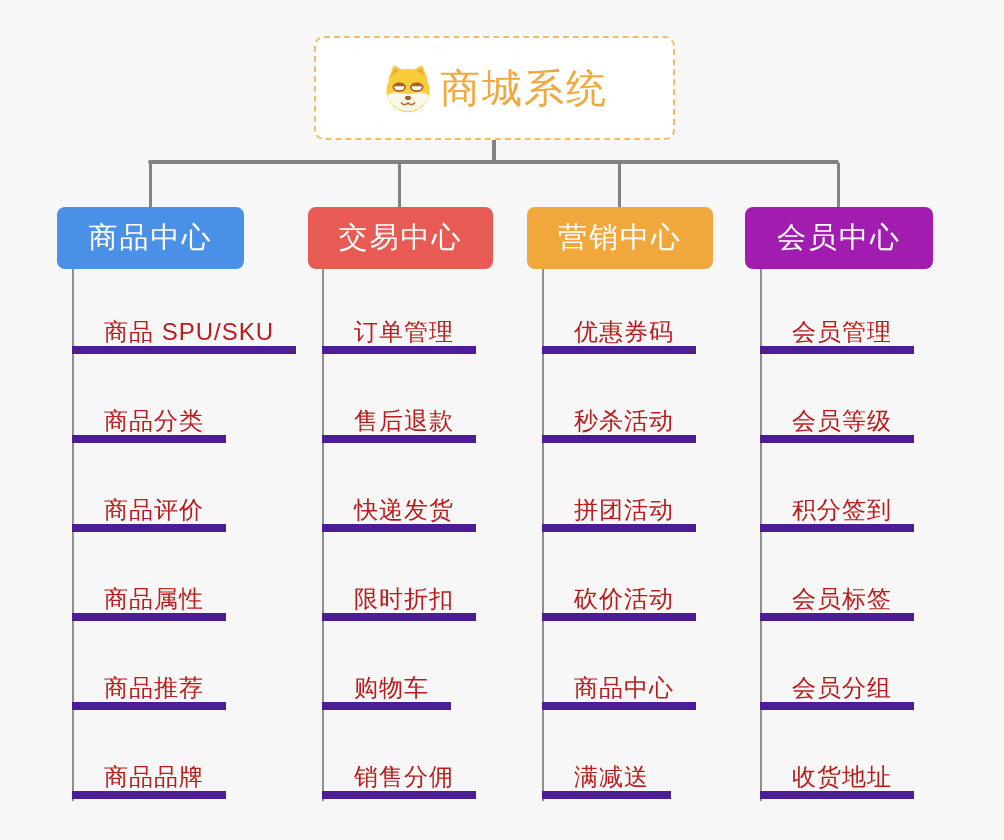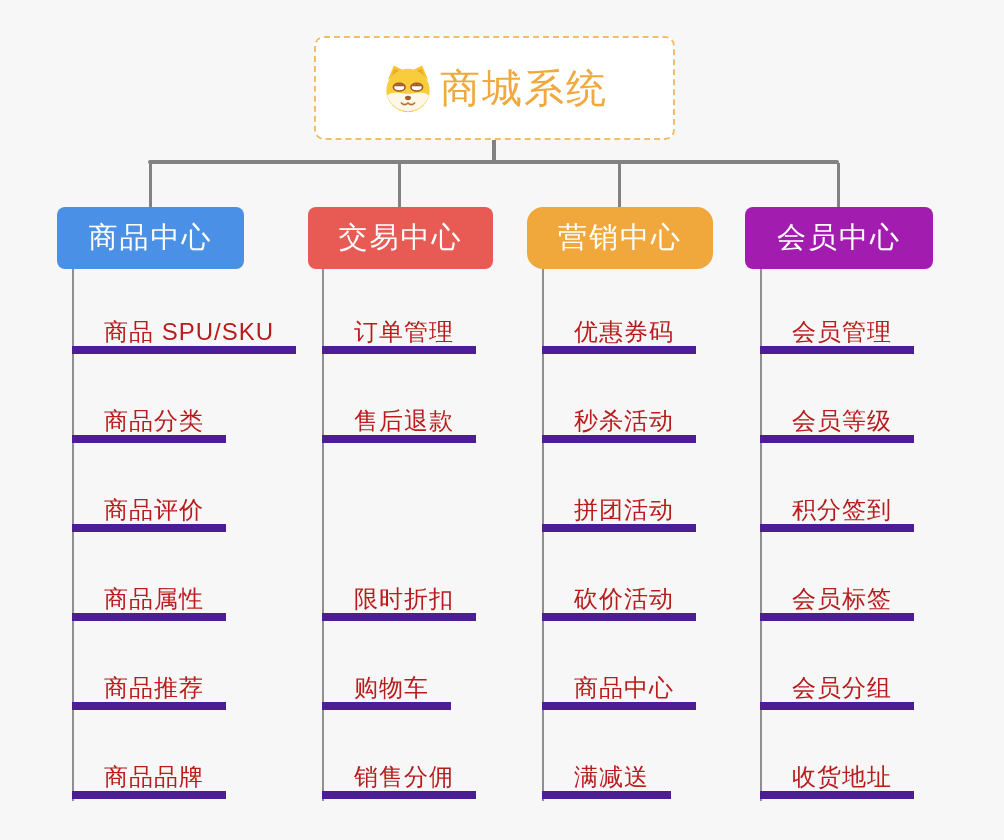--- a/index.html
+++ b/index.html
@@ -117,32 +117,33 @@
       <path d="M36,28 A7 4.6 0 0 1 49,28 L36,28 Z" fill="#A05A28"></path>
 
       <ellipse cx="32" cy="42" rx="3.6" ry="2.6" fill="#9C5F2E"></ellipse>
       <path d="M24,48 Q28,52 32,48 Q36,52 40,48" fill="none" stroke="#B5722F" stroke-width="2" stroke-linecap="round"></path>
     </svg>
     <span class="root-title">商城系统</span>
   </div>
 
   <div class="branch b0" style="background: rgb(74, 144, 230);">商品中心</div>
   <div class="branch b1" style="background: rgb(232, 90, 84);">交易中心</div>
-  <div class="branch b2" style="background: rgb(240, 168, 60); border-radius: 16px;">营销中心</div>
+  <div class="branch b2" style="background: rgb(240, 168, 60);">营销中心</div>
   <div class="branch b3" style="background: #a21caf;">会员中心</div>
 
   <div class="leaf" style="left:72px;top:316px">商品 SPU/SKU</div>
   <div class="leaf" style="left:72px;top:405px">商品分类</div>
   <div class="leaf" style="left:72px;top:494px">商品评价</div>
   <div class="leaf" style="left:72px;top:583px">商品属性</div>
   <div class="leaf" style="left:72px;top:672px">商品推荐</div>
   <div class="leaf" style="left:72px;top:761px">商品品牌</div>
 
   <div class="leaf" style="left:322px;top:316px">订单管理</div>
   <div class="leaf" style="left:322px;top:405px">售后退款</div>
+  <div class="leaf" style="left:322px;top:494px">快递发货</div>
   <div class="leaf" style="left:322px;top:583px">限时折扣</div>
   <div class="leaf" style="left:322px;top:672px">购物车</div>
   <div class="leaf" style="left:322px;top:761px">销售分佣</div>
 
   <div class="leaf" style="left:542px;top:316px">优惠券码</div>
   <div class="leaf" style="left:542px;top:405px">秒杀活动</div>
   <div class="leaf" style="left:542px;top:494px">拼团活动</div>
   <div class="leaf" style="left:542px;top:583px">砍价活动</div>
   <div class="leaf" style="left:542px;top:672px">商品中心</div>
   <div class="leaf" style="left:542px;top:761px">满减送</div>

